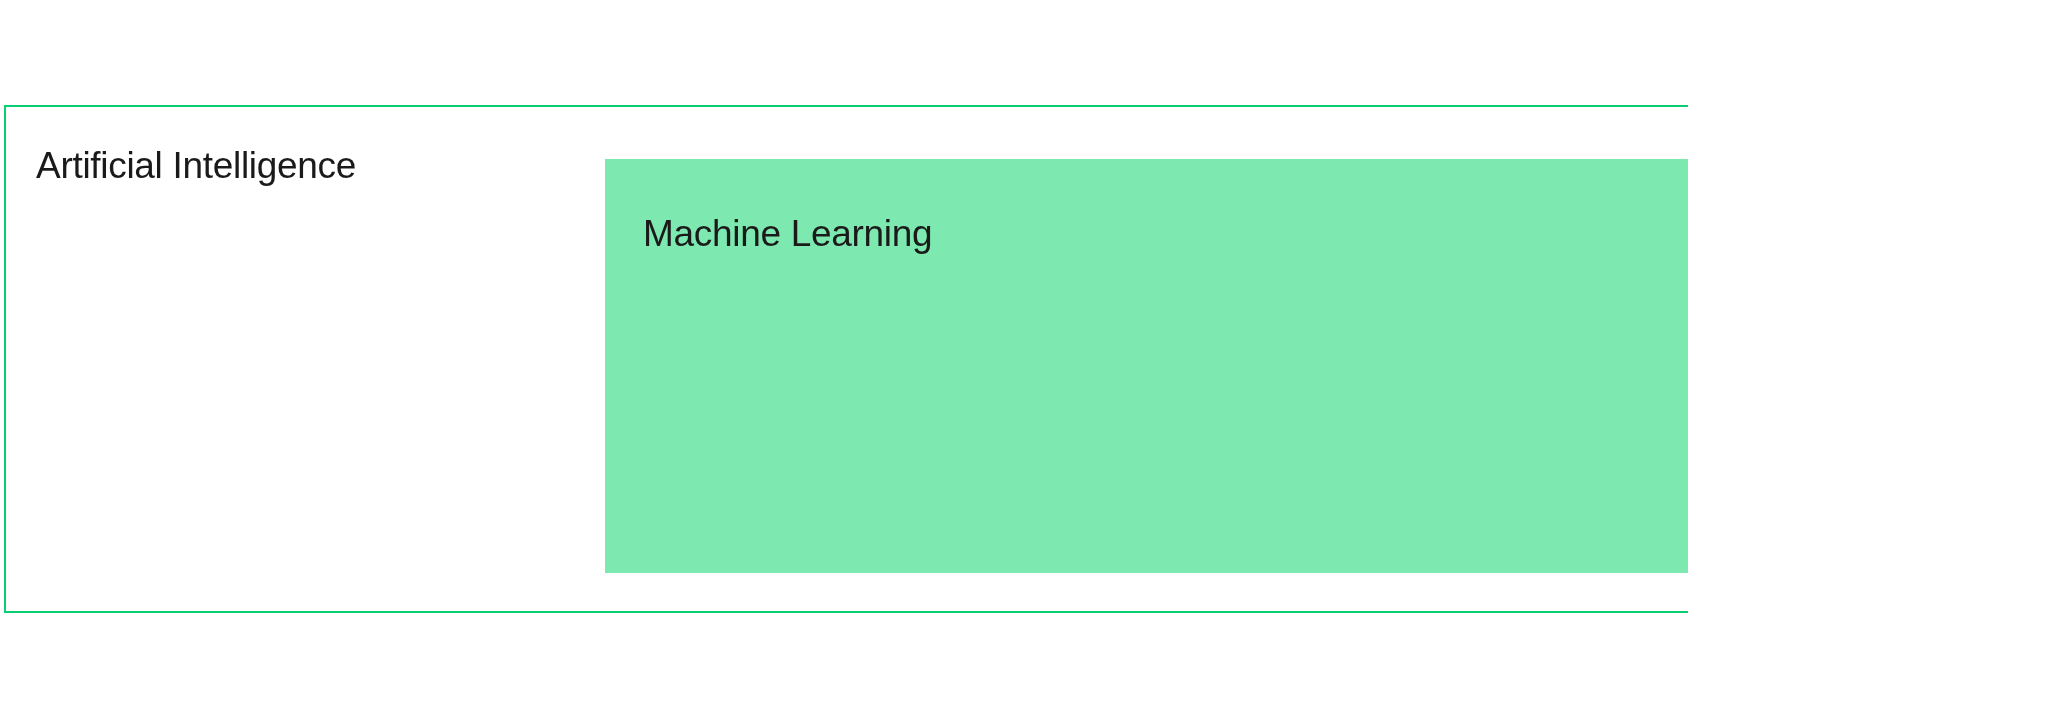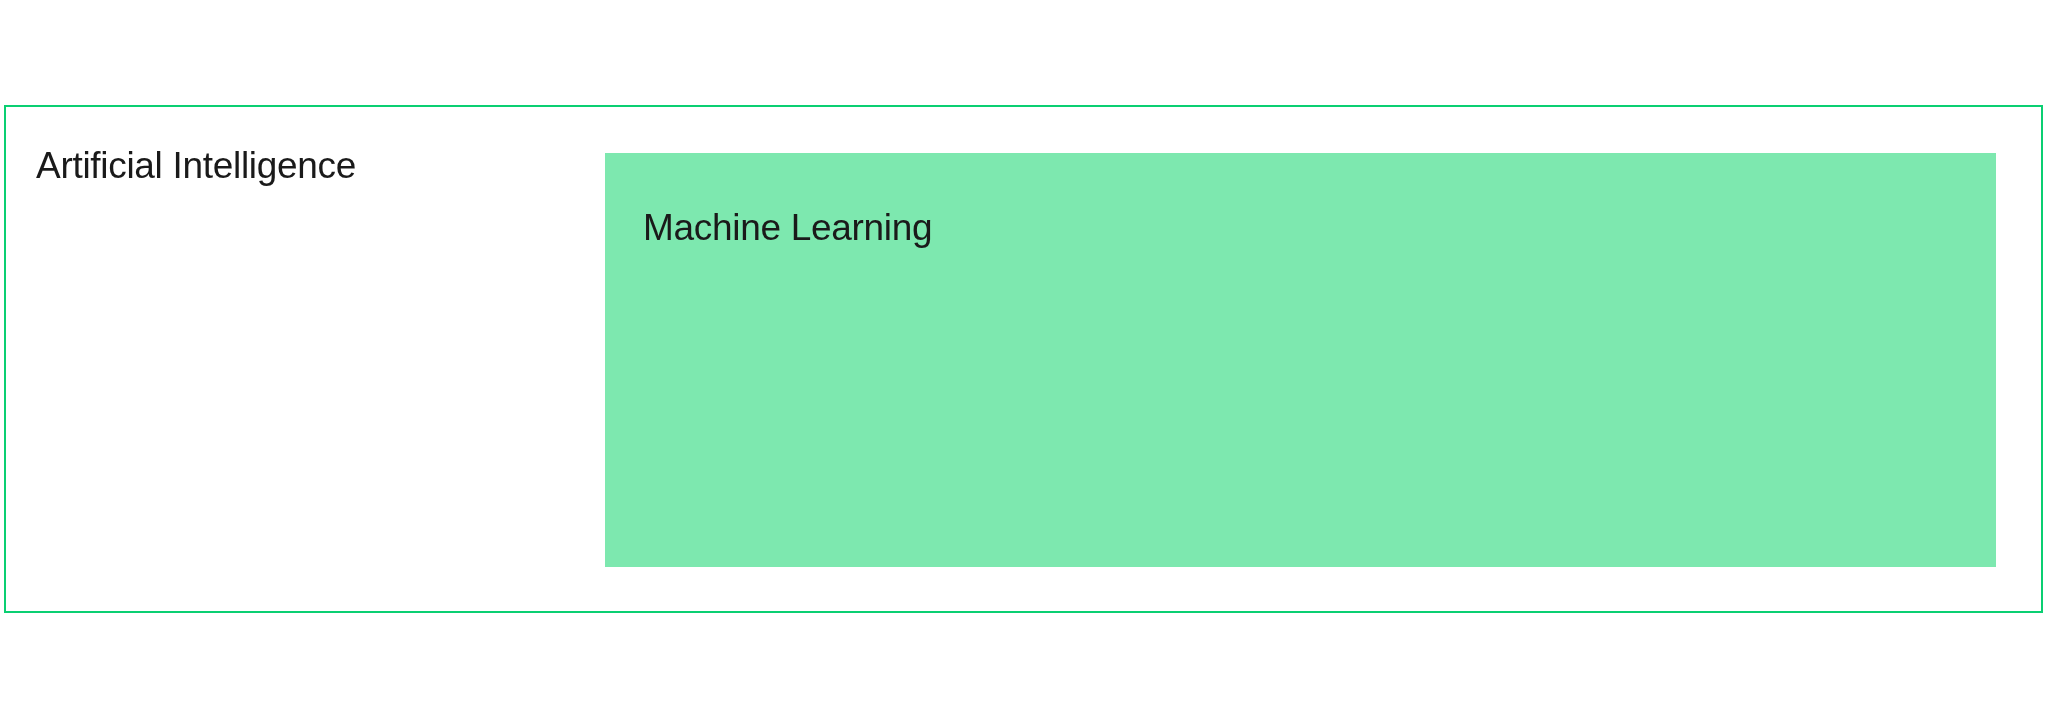--- a/index.html
+++ b/index.html
@@ -2,21 +2,21 @@
 <html><head>
 <meta charset="utf-8">
 <style>
   html, body {
     margin: 0;
     padding: 0;
     background: #ffffff;
   }
   .canvas {
     position: relative;
-    width: 2048px;
+    width: 1688px;
     height: 720px;
     background: #ffffff;
     overflow: hidden;
     font-family: "Liberation Sans", "DejaVu Sans", sans-serif;
   }
   .box {
     position: absolute;
     box-sizing: border-box;
   }
   .box-label {
@@ -36,21 +36,21 @@
     background: #ffffff;
     border: 2px solid #0acf72;
   }
   #ai-label {
     left: 30px;
     top: 37px;
   }
   
   #ml-box {
     left: 599px;
-    top: 46px;
+    top: 52px;
     width: 1391px;
     height: 414px;
     background: #7de8af;
     border: none;
     text-decoration: underline;
   }
   #ml-label {
     left: 38px;
     top: 53px;
   }

